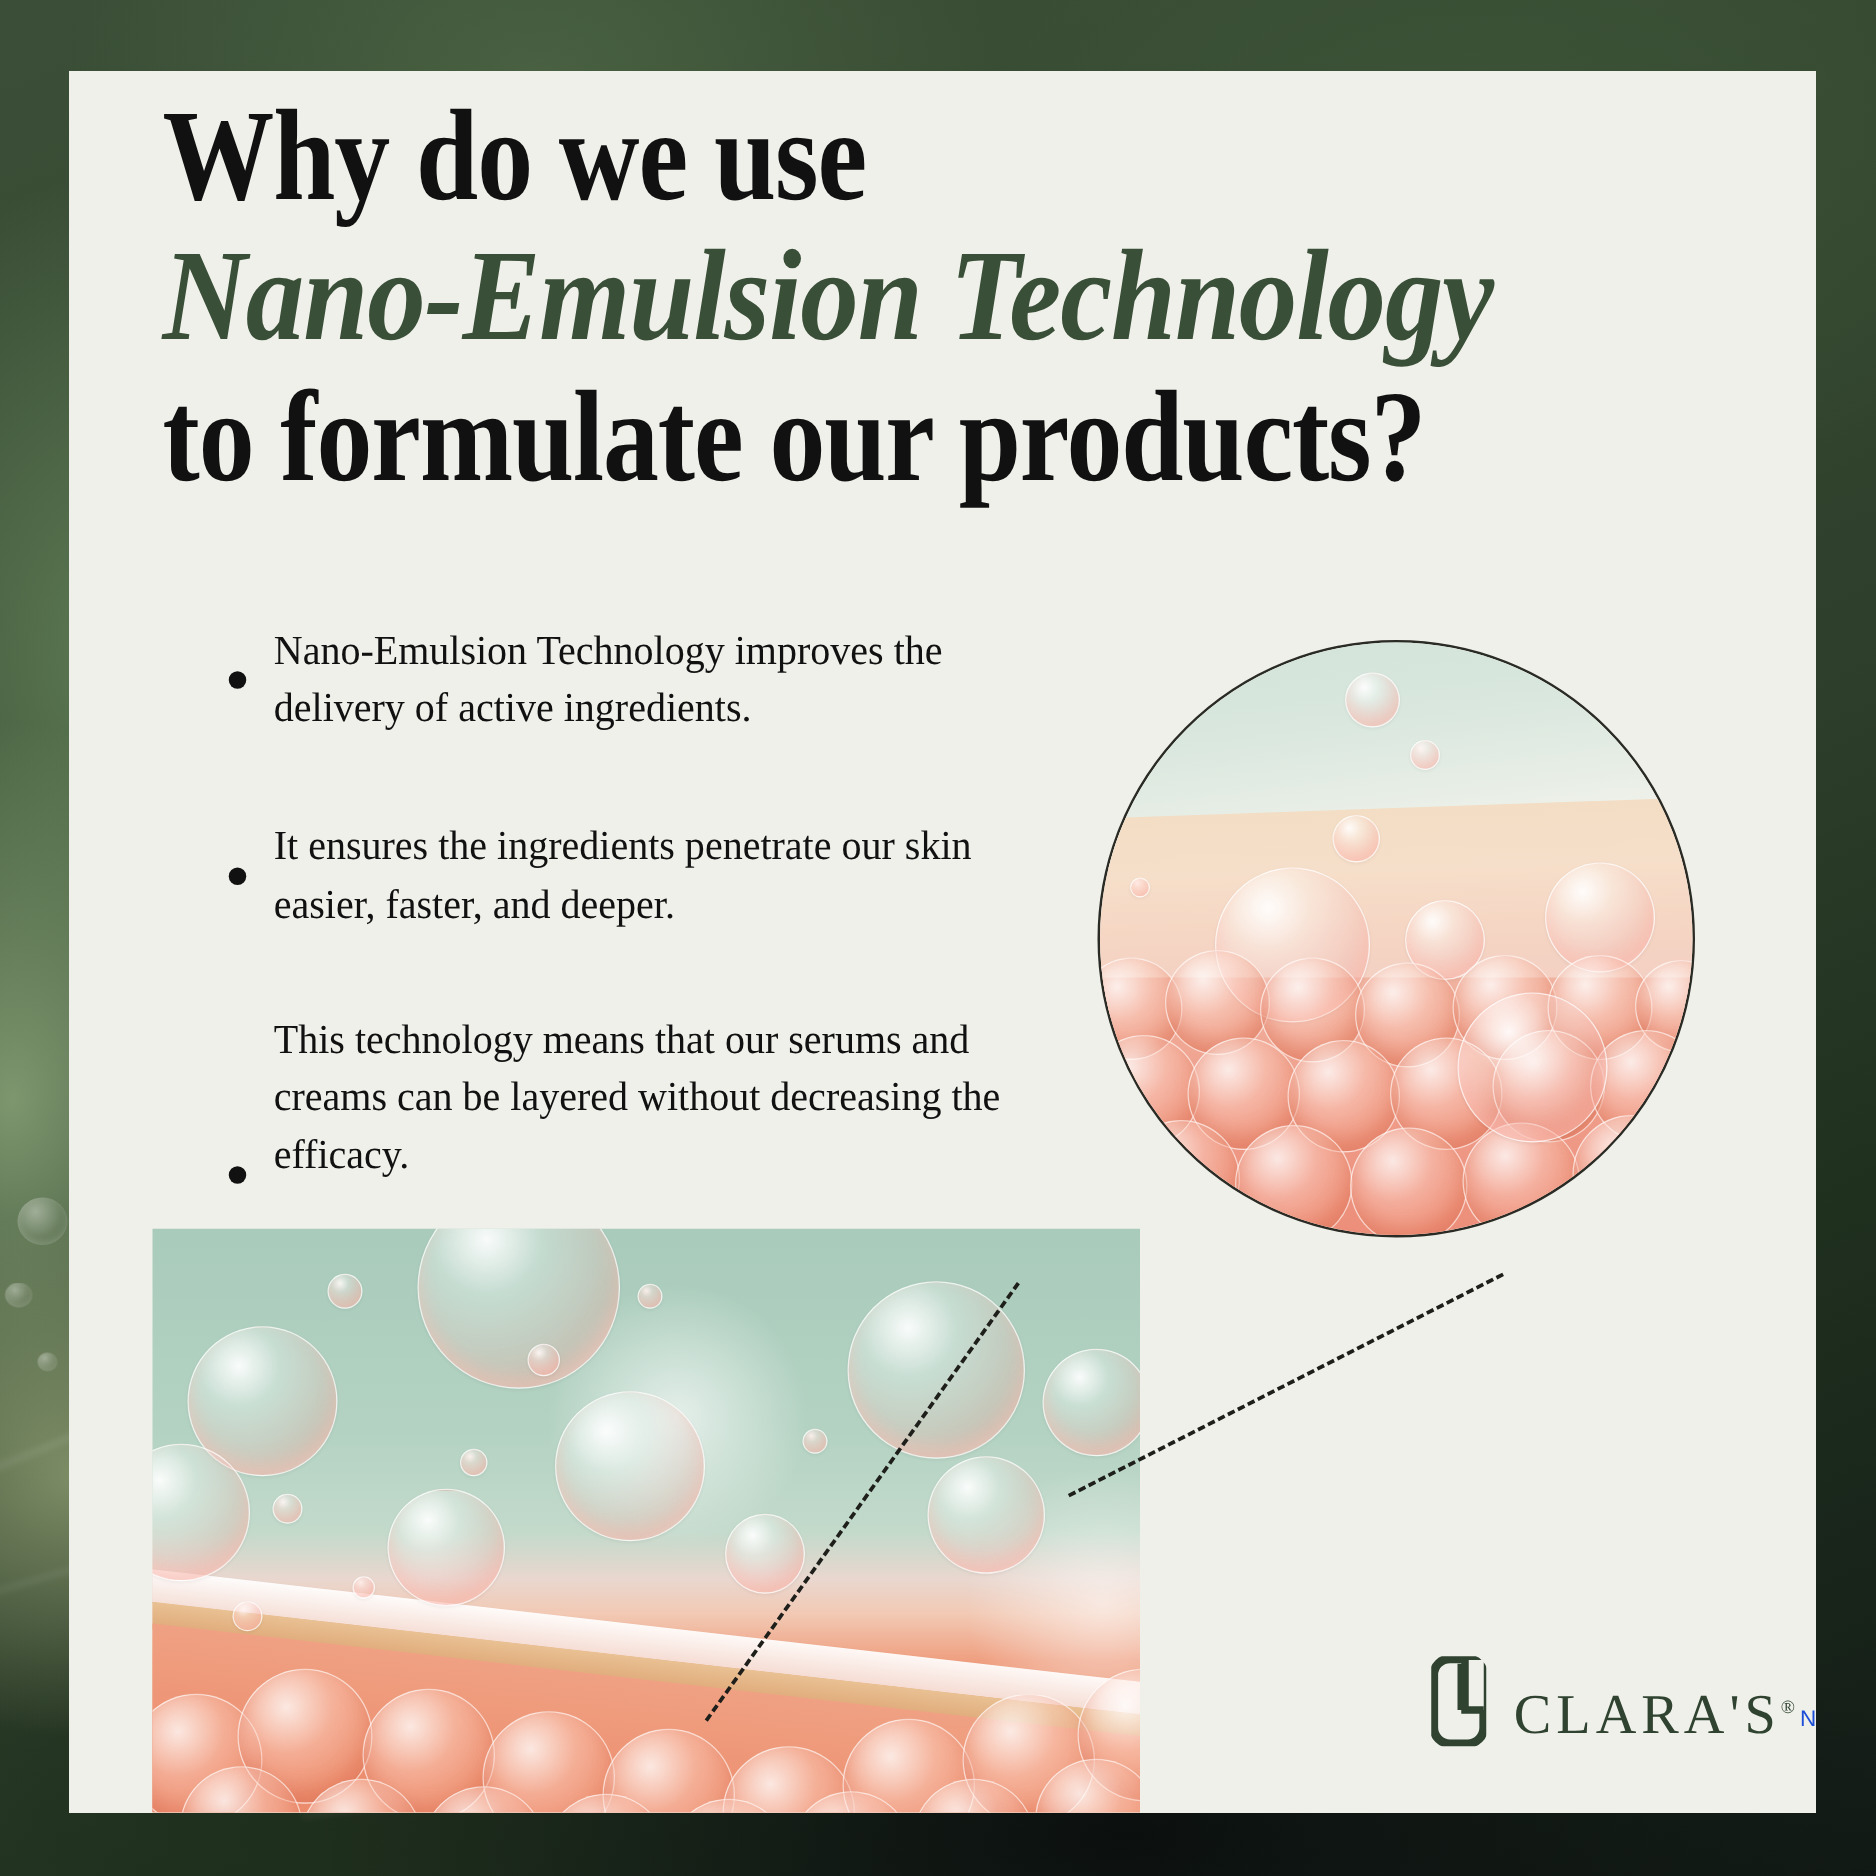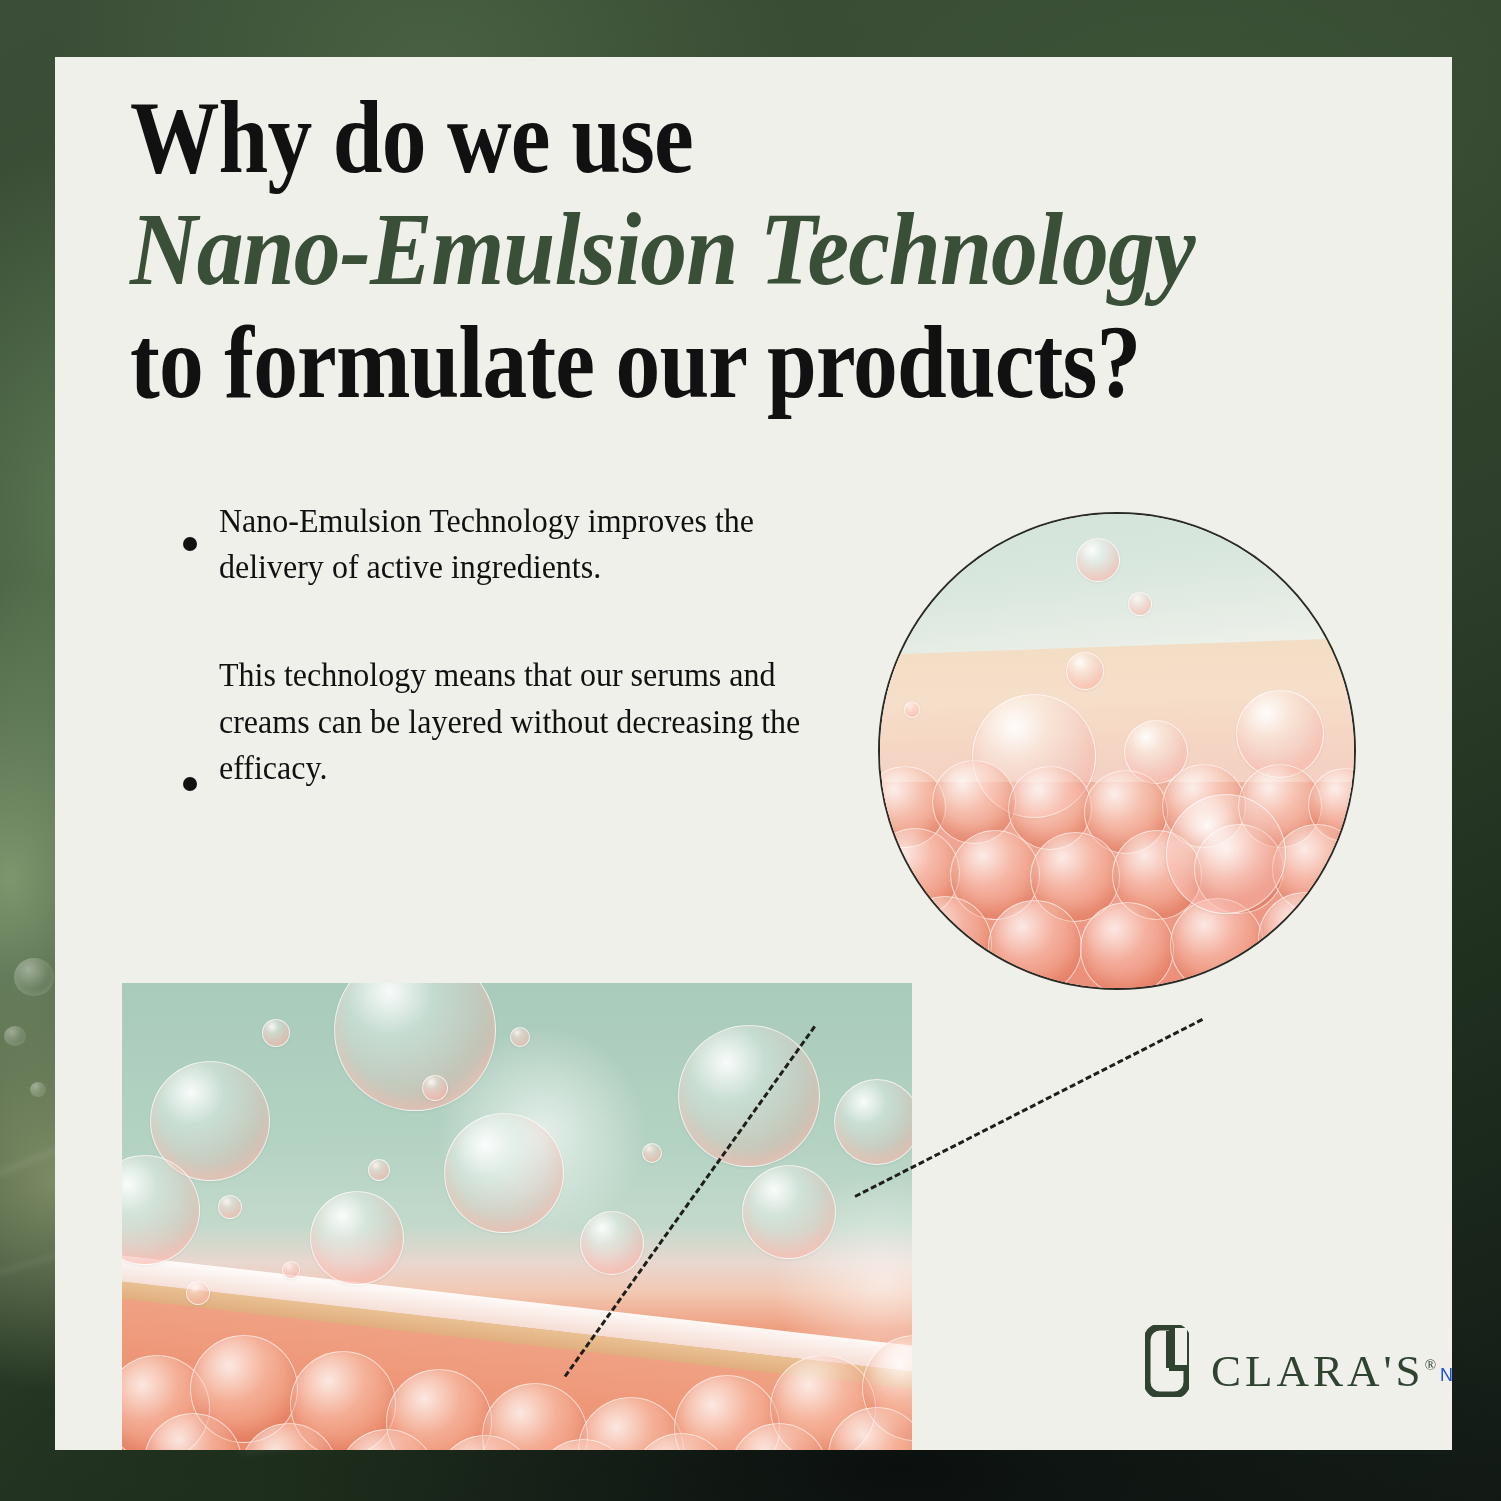--- a/index.html
+++ b/index.html
@@ -32,21 +32,21 @@
   .bg-vein{position:absolute;background:rgba(255,255,255,.10);filter:blur(3px);}
   .v1{left:-20px;top:1140px;width:190px;height:5px;transform:rotate(-22deg);}
   .v2{left:-10px;top:1240px;width:230px;height:4px;transform:rotate(-16deg);}
   .v3{left:240px;top:1430px;width:280px;height:6px;transform:rotate(-8deg);opacity:.5;}
 
   
   .card{position:absolute;left:55px;top:57px;width:1397px;height:1393px;
         background:#eff0ea;overflow:hidden;}
 
   
-  .headline{position:absolute;left:75px;top:24px;width:1290px;}
+  .headline{position:absolute;left:75px;top:12px;width:1290px;}
   .h-line{font-family:"Liberation Serif", serif;font-weight:700;color:#111111;
           font-size:104px;line-height:1.08;letter-spacing:-1px;
           transform:scaleX(.86);transform-origin:left center;white-space:nowrap;}
   .h-line.green{color:#3a4f38;font-style:italic;font-size:104px;transform:scaleX(.90);}
 
   
   .bullets{position:absolute;left:128px;top:437px;width:700px;}
   .bullet{position:relative;display:flex;align-items:center;}
   .b1{margin-top:4px;}
   .b2{margin-top:64px;}
@@ -120,20 +120,24 @@
     <div class="headline">
       <div class="h-line">Why do we use</div>
       <div class="h-line green">Nano-Emulsion Technology</div>
       <div class="h-line">to formulate our products?</div>
     </div>
 
     <div class="bullets">
       <div class="bullet b1">
         <span class="dot"></span>
         <span class="btext">Nano-Emulsion Technology improves the delivery of active ingredients.</span>
+      </div>
+      <div class="bullet b2">
+        <span class="dot"></span>
+        <span class="btext">It ensures the ingredients penetrate our skin easier, faster, and deeper.</span>
       </div>
       <div class="bullet b3">
         <span class="dot"></span>
         <span class="btext">This technology means that our serums and creams can be layered without decreasing the efficacy.</span>
       </div>
     </div>
 
     <div class="img-bottom">
       <div class="strip strip-glass"></div>
       <div class="strip strip-tan"></div>

